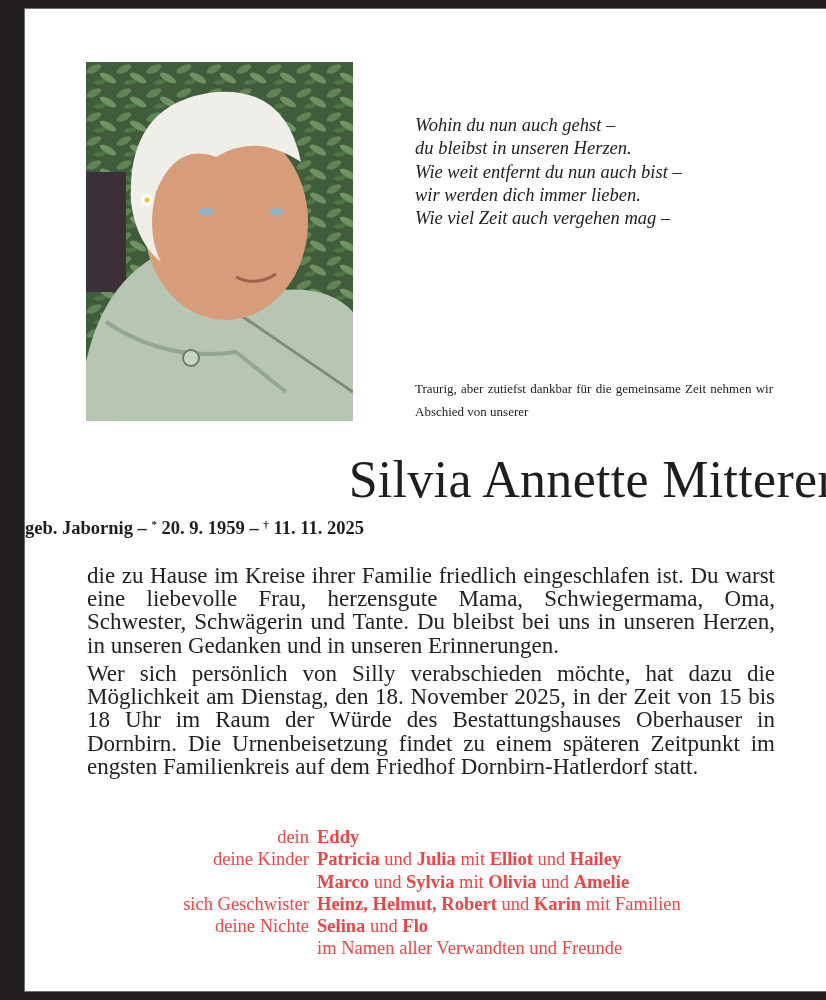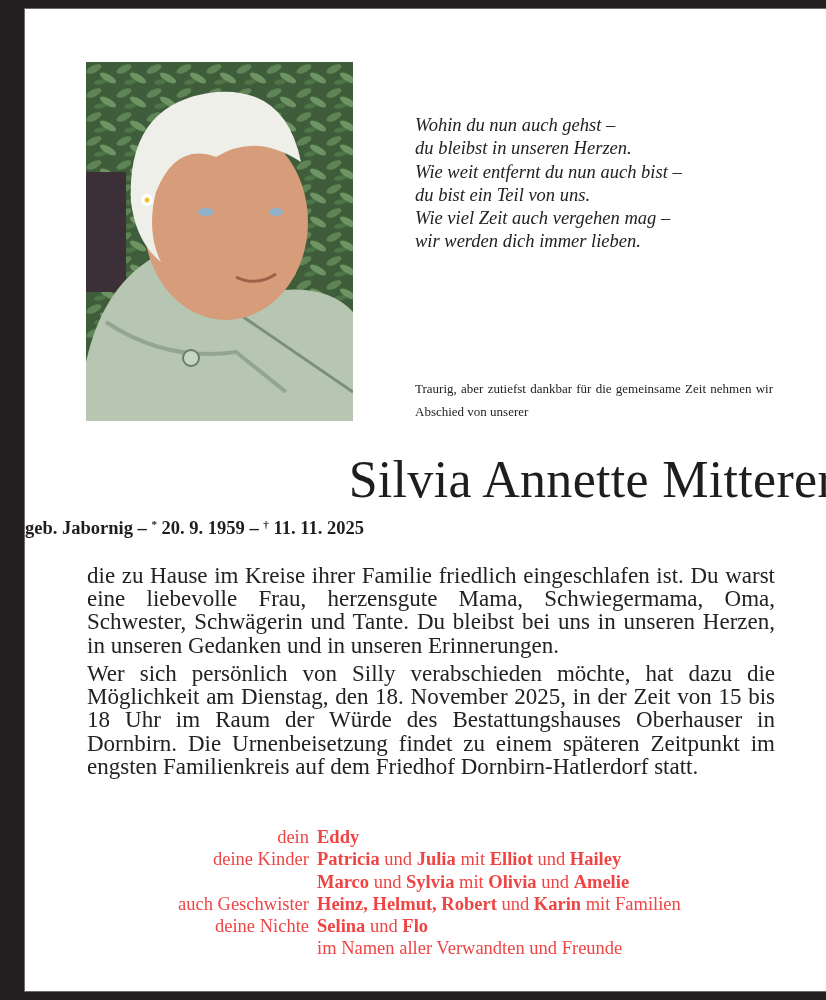--- a/index.html
+++ b/index.html
@@ -137,23 +137,22 @@
       <path d="M150 215 Q170 225 190 212" stroke="#a0604a" stroke-width="3" fill="none"></path>
       <circle cx="61" cy="138" r="6" fill="#ffffff"></circle>
       <circle cx="61" cy="138" r="2.5" fill="#f2c12e"></circle>
     </svg>
   </div>
 
   <div class="poem">
     <div>Wohin du nun auch gehst –</div>
     <div>du bleibst in unseren Herzen.</div>
     <div>Wie weit entfernt du nun auch bist –</div>
-    <div>du bist ein Teil von uns.</div>
+    <div>wir werden dich immer lieben.</div>
     <div>Wie viel Zeit auch vergehen mag –</div>
-    <div>wir werden dich immer lieben.</div>
   </div>
 
   <div class="intro">Traurig, aber zutiefst dankbar für die gemeinsame Zeit nehmen wir Abschied von unserer</div>
 
   <div class="name">Silvia Annette Mitterer</div>
 
   <div class="dates">
     <span>geb. Jabornig</span><span> – </span><sup>*</sup><span> 20. 9. 1959</span><span> – </span><sup>†</sup><span> 11. 11. 2025</span>
   </div>
 
@@ -168,21 +167,21 @@
       </div>
       <div class="frow">
         <div class="frole">deine Kinder</div>
         <div class="fnames"><b>Patricia</b><span> und </span><b>Julia</b><span> mit </span><b>Elliot</b><span> und </span><b>Hailey</b></div>
       </div>
       <div class="frow">
         <div class="frole"></div>
         <div class="fnames"><b>Marco</b><span> und </span><b>Sylvia</b><span> mit </span><b>Olivia</b><span> und </span><b>Amelie</b></div>
       </div>
       <div class="frow">
-        <div class="frole">auch Geschwister</div>
+        <div class="frole">sich Geschwister</div>
         <div class="fnames"><b>Heinz, Helmut, Robert</b><span> und </span><b>Karin</b><span> mit Familien</span></div>
       </div>
       <div class="frow">
         <div class="frole">deine Nichte</div>
         <div class="fnames"><b>Selina</b><span> und </span><b>Flo</b></div>
       </div>
       <div class="frow">
         <div class="frole"></div>
         <div class="fnames"><span>im Namen aller Verwandten und Freunde</span></div>
       </div>

